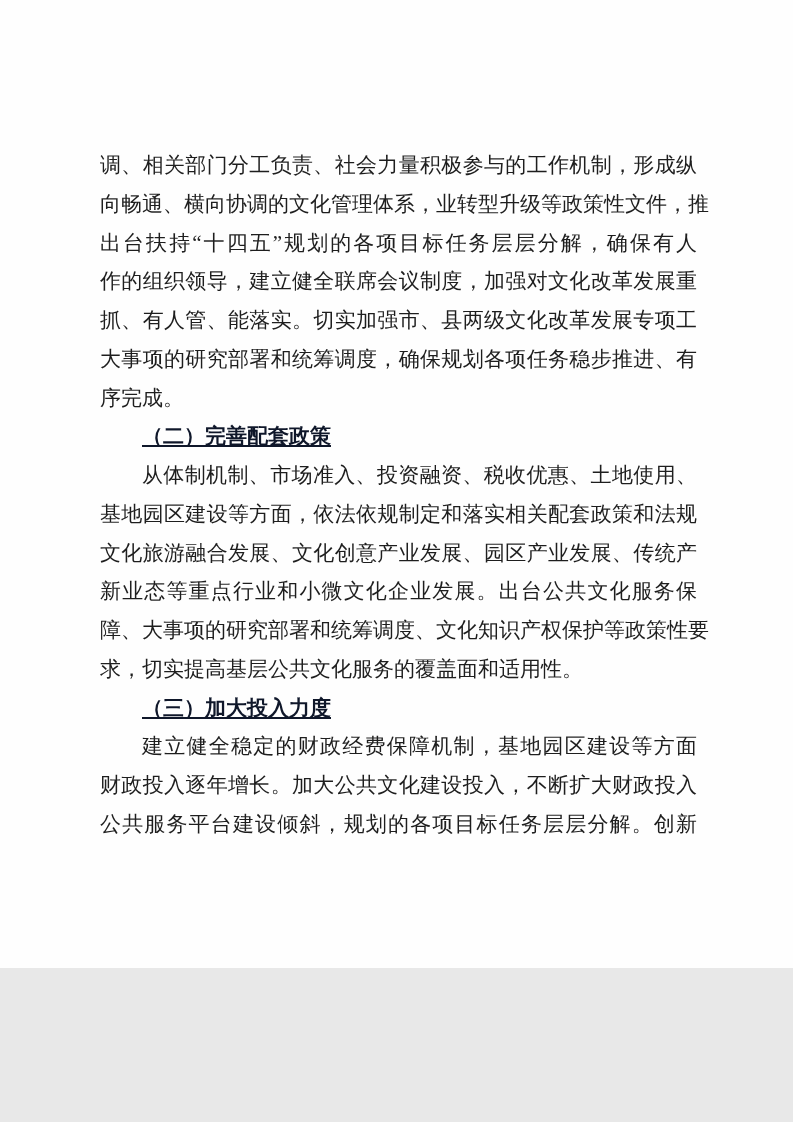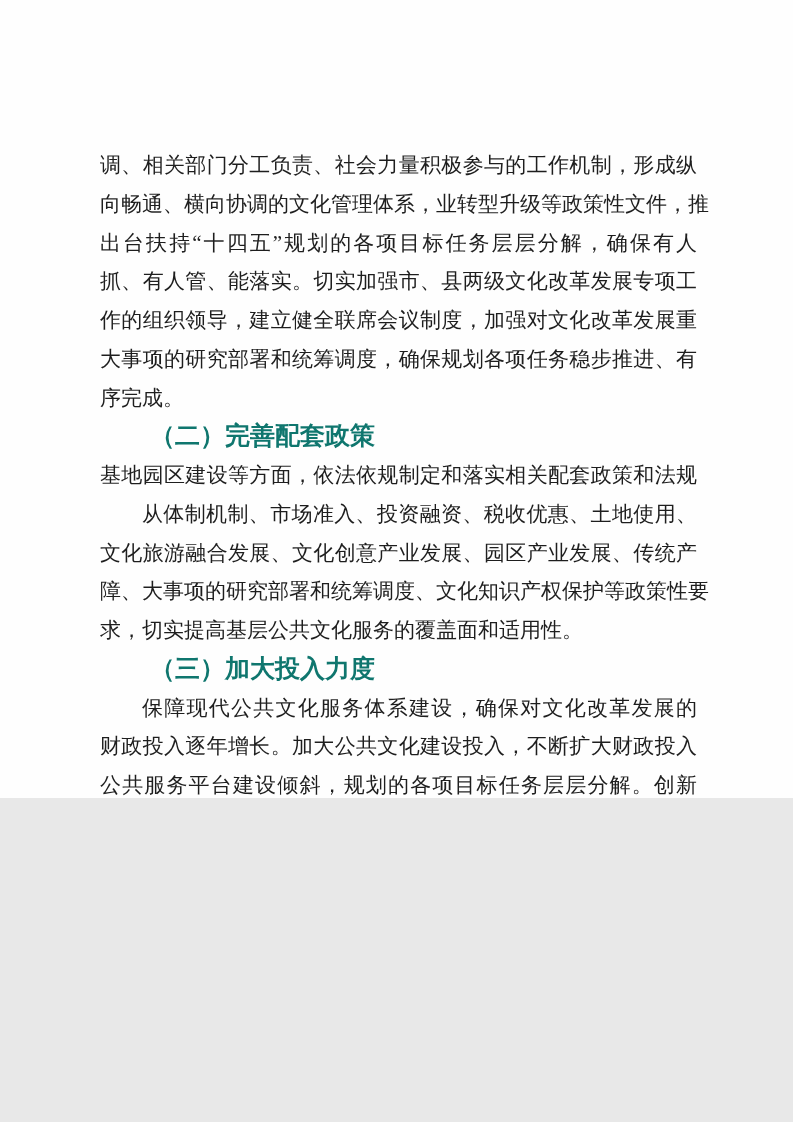--- a/index.html
+++ b/index.html
@@ -5,21 +5,21 @@
   * { margin: 0; padding: 0; box-sizing: border-box; }
 
   html, body {
     background: #e8e8e8;
     font-family: "Liberation Serif", "DejaVu Serif", serif;
   }
 
   .page {
     position: relative;
     width: 793px;
-    height: 798px;
+    height: 968px;
     background: #fefefe;
     overflow: hidden;
     color: #1c1c1c;
   }
 
   .content {
     position: absolute;
     left: 100px;
     top: 146px;
     width: 597px;
@@ -43,27 +43,28 @@
   }
 
   
   .line.indent {
     text-indent: 2em;
   }
 
   .heading {
     height: 38.75px;
     line-height: 38.75px;
-    font-size: 25px;
+    font-size: 21px;
     font-weight: bold;
     text-indent: 2em;
     text-align: left;
     text-align-last: left;
     white-space: nowrap;
-    color: #0f766e;
+    color: #0f172a;
+    text-decoration: underline;
   }
 
   .footer {
     position: absolute;
     top: 1001px;
     left: 612px;
     width: 80px;
     font-size: 12px;
     line-height: 24px;
     text-align: center;
@@ -74,36 +75,37 @@
 </head>
 <body>
 
 <div class="page">
 
   <div class="content">
 
     <div class="line">调、相关部门分工负责、社会力量积极参与的工作机制，形成纵</div>
     <div class="line">向畅通、横向协调的文化管理体系，业转型升级等政策性文件，推</div>
     <div class="line">出台扶持“十四五”规划的各项目标任务层层分解，确保有人</div>
+    <div class="line">作的组织领导，建立健全联席会议制度，加强对文化改革发展重</div>
     <div class="line">抓、有人管、能落实。切实加强市、县两级文化改革发展专项工</div>
-    <div class="line">作的组织领导，建立健全联席会议制度，加强对文化改革发展重</div>
     <div class="line">大事项的研究部署和统筹调度，确保规划各项任务稳步推进、有</div>
     <div class="line end">序完成。</div>
 
     <div class="heading">（二）完善配套政策</div>
 
+    <div class="line indent">从体制机制、市场准入、投资融资、税收优惠、土地使用、</div>
     <div class="line">基地园区建设等方面，依法依规制定和落实相关配套政策和法规</div>
-    <div class="line indent">从体制机制、市场准入、投资融资、税收优惠、土地使用、</div>
     <div class="line">文化旅游融合发展、文化创意产业发展、园区产业发展、传统产</div>
+    <div class="line">新业态等重点行业和小微文化企业发展。出台公共文化服务保</div>
     <div class="line">障、大事项的研究部署和统筹调度、文化知识产权保护等政策性要</div>
     <div class="line end">求，切实提高基层公共文化服务的覆盖面和适用性。</div>
 
     <div class="heading">（三）加大投入力度</div>
 
-    <div class="line indent">保障现代公共文化服务体系建设，确保对文化改革发展的</div>
+    <div class="line indent">建立健全稳定的财政经费保障机制，基地园区建设等方面</div>
     <div class="line">财政投入逐年增长。加大公共文化建设投入，不断扩大财政投入</div>
     <div class="line">公共服务平台建设倾斜，规划的各项目标任务层层分解。创新</div>
 
   </div>
 
   <div class="footer">— 59 —</div>
 
 </div>
 
 </body></html>

